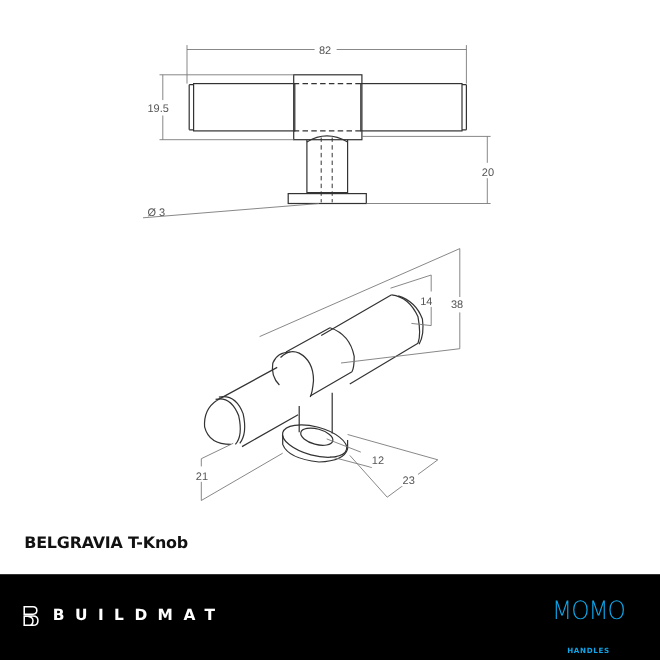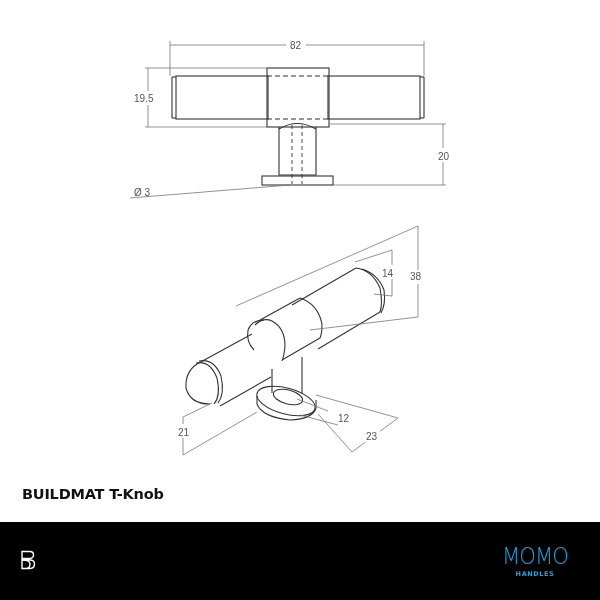--- a/index.html
+++ b/index.html
@@ -23,21 +23,21 @@
       color: #ffffff; font-family: "DejaVu Sans", sans-serif; font-weight: bold; font-size: 14px;
       letter-spacing: 9.5px; margin-left: 12px;
     }
     #momo { position: absolute; left: 490px; top: 22px; width: 90px; text-align: center; color: #0ea5e9; }
     #momo-word {
       font-family: "DejaVu Sans", sans-serif; font-weight: 200; font-size: 23px; line-height: 24px;
       letter-spacing: -1px; transform: scaleX(0.92); display: block;
     }
     #momo-sub {
       font-family: "DejaVu Sans", sans-serif; font-weight: bold; font-size: 6.5px; letter-spacing: 0.6px;
-      display: block; margin-top: 2px;
+      display: block; margin-top: 20px;
     }
   </style>
 </head>
 <body>
 
 <div id="drawing">
   <svg width="600" height="520" viewBox="0 0 600 520" xmlns="http://www.w3.org/2000/svg">
 
     <g fill="none" stroke="#333" stroke-width="1.1">
 
@@ -133,25 +133,26 @@
       <rect x="362" y="416" width="18" height="14"></rect>
     </g>
     <text class="dim-text" x="382" y="265">14</text>
     <text class="dim-text" x="410" y="268">38</text>
     <text class="dim-text" x="178" y="424">21</text>
     <text class="dim-text" x="338" y="410">12</text>
     <text class="dim-text" x="366" y="428">23</text>
   </svg>
 </div>
 
-<div id="title">BUILDMAT T-Knob</div>
+<div id="title">BELGRAVIA T-Knob</div>
 
 <div id="footer">
   <div id="buildmat">
     <svg width="16" height="20" viewBox="0 0 16 20">
       <path d="M2 1.5 H10 Q13.5 1.5 13.5 5 Q13.5 8 10 8.5 H2 Z M2 10 H10 Q14.5 10 14.5 14 Q14.5 18.5 10 18.5 H2 V10 Z M2 10 Q10 10 10 14 Q10 18.5 6 18.5" fill="none" stroke="#ffffff" stroke-width="1.4"></path>
     </svg>
+    <span id="buildmat-word">BUILDMAT</span>
   </div>
   <div id="momo">
     <span id="momo-word">MOMO</span>
     <span id="momo-sub">HANDLES</span>
   </div>
 </div>
 
 </body></html>

